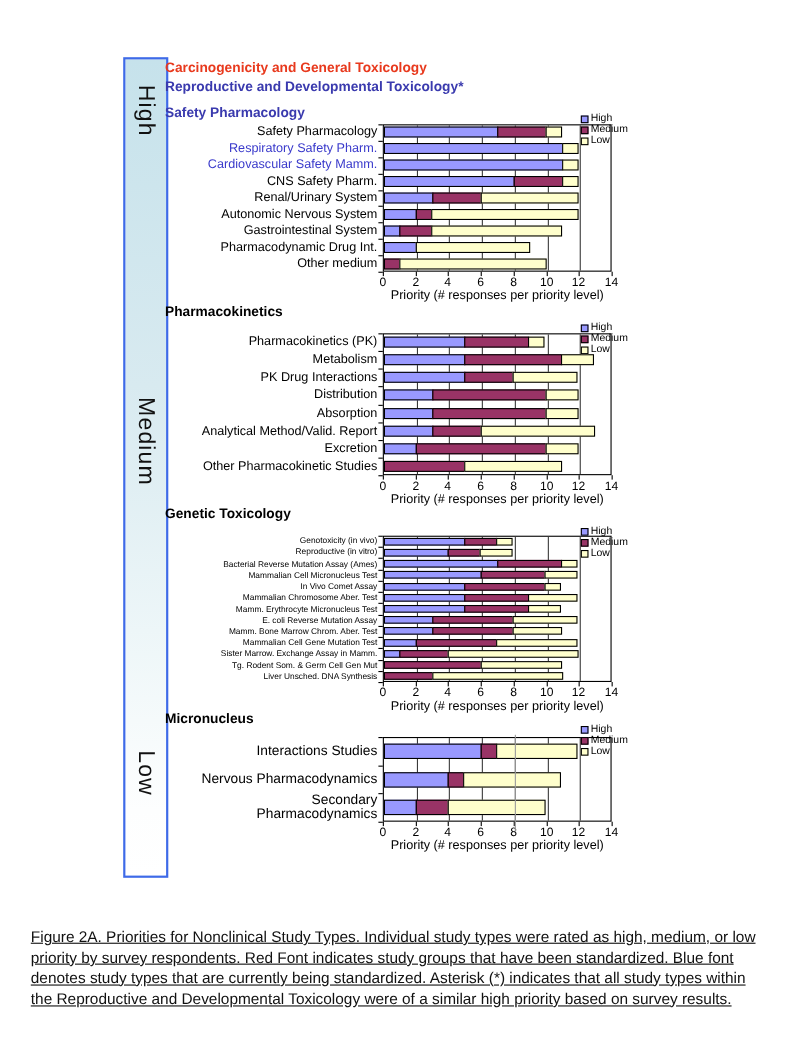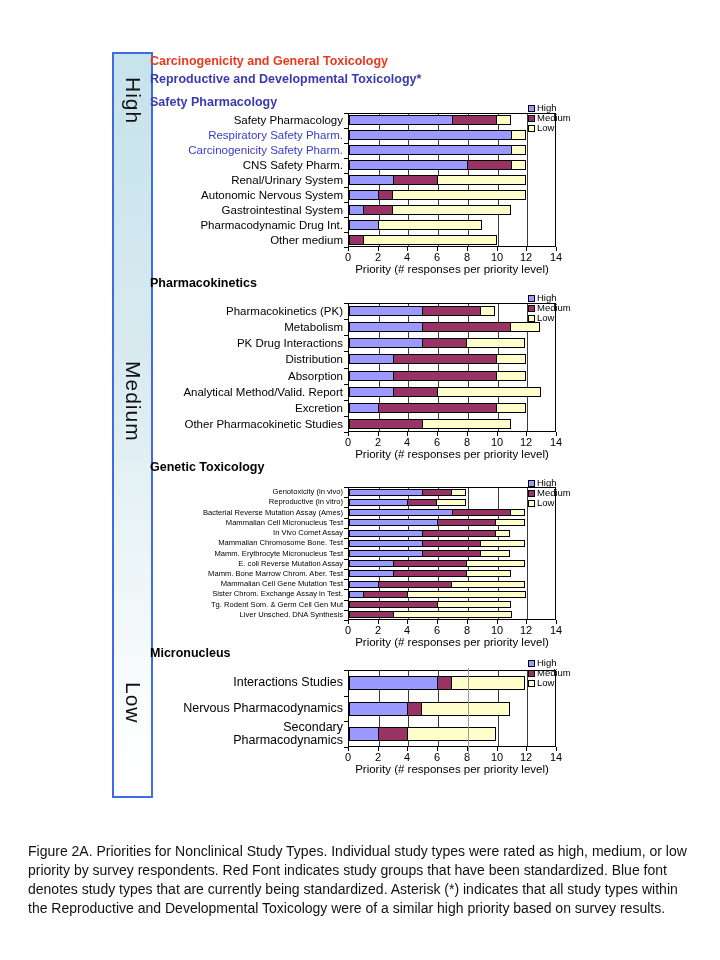--- a/index.html
+++ b/index.html
@@ -30,41 +30,41 @@
   .tick-label{position:absolute;width:26px;text-align:center;font-size:11px;color:#000;}
   .x-title{position:absolute;text-align:center;font-size:11.5px;color:#000;white-space:nowrap;}
   .legend{position:absolute;}
   .legend-item{display:flex;align-items:center;margin-bottom:0px;height:10px;}
   .legend-swatch{width:5px;height:5px;border:1px solid #000;margin-right:2px;flex:none;}
   .legend-text{font-size:9.5px;line-height:10px;color:#000;white-space:nowrap;}
 
   .stray-line{position:absolute;left:468px;top:668px;width:1px;height:88px;background:#9a9a9a;}
 
   .caption{position:absolute;left:28px;top:842px;width:666px;
-           font-size:14px;line-height:1.35;color:#111;}
+           font-size:14px;line-height:1.35;color:#111;text-decoration:underline;}
 </style>
 </head>
 <body>
 
 <div class="page">
 
   <div class="sidebar">
     <div class="sidebar-label sb-high">High</div>
     <div class="sidebar-label sb-medium">Medium</div>
     <div class="sidebar-label sb-low">Low</div>
   </div>
 
   <div class="hdr hdr2" style="color: rgb(58, 58, 174);">Reproductive and Developmental Toxicology*</div>
   <div class="hdr hdr1" style="color: rgb(232, 57, 29);">Carcinogenicity and General Toxicology</div>
 
   <div id="charts">
       <div class="chart-title" style="top: 95px; color: rgb(58, 58, 174);">Safety Pharmacology</div>
       <div class="cat-label" style="left: 140px; width: 203px; top: 113px; height: 14.8889px; font-size: 11.5px; color: rgb(0, 0, 0);">Safety Pharmacology</div>
       <div class="cat-label" style="left: 140px; width: 203px; top: 127.889px; height: 14.8889px; font-size: 11.5px; color: rgb(58, 58, 203);">Respiratory Safety Pharm.</div>
-      <div class="cat-label" style="left: 140px; width: 203px; top: 142.778px; height: 14.8889px; font-size: 11.5px; color: rgb(58, 58, 203);">Carcinogenicity Safety Pharm.</div>
+      <div class="cat-label" style="left: 140px; width: 203px; top: 142.778px; height: 14.8889px; font-size: 11.5px; color: rgb(58, 58, 203);">Cardiovascular Safety Mamm.</div>
       <div class="cat-label" style="left: 140px; width: 203px; top: 157.667px; height: 14.8889px; font-size: 11.5px; color: rgb(0, 0, 0);">CNS Safety Pharm.</div>
       <div class="cat-label" style="left: 140px; width: 203px; top: 172.556px; height: 14.8889px; font-size: 11.5px; color: rgb(0, 0, 0);">Renal/Urinary System</div>
       <div class="cat-label" style="left: 140px; width: 203px; top: 187.444px; height: 14.8889px; font-size: 11.5px; color: rgb(0, 0, 0);">Autonomic Nervous System</div>
       <div class="cat-label" style="left: 140px; width: 203px; top: 202.333px; height: 14.8889px; font-size: 11.5px; color: rgb(0, 0, 0);">Gastrointestinal System</div>
       <div class="cat-label" style="left: 140px; width: 203px; top: 217.222px; height: 14.8889px; font-size: 11.5px; color: rgb(0, 0, 0);">Pharmacodynamic Drug Int.</div>
       <div class="cat-label" style="left: 140px; width: 203px; top: 232.111px; height: 14.8889px; font-size: 11.5px; color: rgb(0, 0, 0);">Other medium</div>
       <div class="plot" style="left: 348px; top: 113px; width: 208px; height: 134px;">
         <div class="gridline" style="left: 30px;"></div>
         <div class="gridline" style="left: 59px;"></div>
         <div class="gridline" style="left: 89px;"></div>
@@ -249,26 +249,26 @@
           <span class="legend-swatch" style="background: rgb(255, 255, 204);"></span>
           <span class="legend-text">Low</span>
         </div>
       </div>
       <div class="chart-title" style="top: 460px; color: rgb(0, 0, 0);">Genetic Toxicology</div>
       <div class="cat-label" style="left: 140px; width: 203px; top: 487px; height: 10.2308px; font-size: 7.6px; color: rgb(0, 0, 0);">Genotoxicity (in vivo)</div>
       <div class="cat-label" style="left: 140px; width: 203px; top: 497.231px; height: 10.2308px; font-size: 7.6px; color: rgb(0, 0, 0);">Reproductive (in vitro)</div>
       <div class="cat-label" style="left: 140px; width: 203px; top: 507.462px; height: 10.2308px; font-size: 7.6px; color: rgb(0, 0, 0);">Bacterial Reverse Mutation Assay (Ames)</div>
       <div class="cat-label" style="left: 140px; width: 203px; top: 517.692px; height: 10.2308px; font-size: 7.6px; color: rgb(0, 0, 0);">Mammalian Cell Micronucleus Test</div>
       <div class="cat-label" style="left: 140px; width: 203px; top: 527.923px; height: 10.2308px; font-size: 7.6px; color: rgb(0, 0, 0);">In Vivo Comet Assay</div>
-      <div class="cat-label" style="left: 140px; width: 203px; top: 538.154px; height: 10.2308px; font-size: 7.6px; color: rgb(0, 0, 0);">Mammalian Chromosome Bone. Test</div>
+      <div class="cat-label" style="left: 140px; width: 203px; top: 538.154px; height: 10.2308px; font-size: 7.6px; color: rgb(0, 0, 0);">Mammalian Chromosome Aber. Test</div>
       <div class="cat-label" style="left: 140px; width: 203px; top: 548.385px; height: 10.2308px; font-size: 7.6px; color: rgb(0, 0, 0);">Mamm. Erythrocyte Micronucleus Test</div>
       <div class="cat-label" style="left: 140px; width: 203px; top: 558.615px; height: 10.2308px; font-size: 7.6px; color: rgb(0, 0, 0);">E. coli Reverse Mutation Assay</div>
       <div class="cat-label" style="left: 140px; width: 203px; top: 568.846px; height: 10.2308px; font-size: 7.6px; color: rgb(0, 0, 0);">Mamm. Bone Marrow Chrom. Aber. Test</div>
       <div class="cat-label" style="left: 140px; width: 203px; top: 579.077px; height: 10.2308px; font-size: 7.6px; color: rgb(0, 0, 0);">Mammalian Cell Gene Mutation Test</div>
-      <div class="cat-label" style="left: 140px; width: 203px; top: 589.308px; height: 10.2308px; font-size: 7.6px; color: rgb(0, 0, 0);">Sister Chrom. Exchange Assay in Test.</div>
+      <div class="cat-label" style="left: 140px; width: 203px; top: 589.308px; height: 10.2308px; font-size: 7.6px; color: rgb(0, 0, 0);">Sister Marrow. Exchange Assay in Mamm.</div>
       <div class="cat-label" style="left: 140px; width: 203px; top: 599.538px; height: 10.2308px; font-size: 7.6px; color: rgb(0, 0, 0);">Tg. Rodent Som. &amp; Germ Cell Gen Mut</div>
       <div class="cat-label" style="left: 140px; width: 203px; top: 609.769px; height: 10.2308px; font-size: 7.6px; color: rgb(0, 0, 0);">Liver Unsched. DNA Synthesis</div>
       <div class="plot" style="left: 348px; top: 487px; width: 208px; height: 133px;">
         <div class="gridline" style="left: 30px;"></div>
         <div class="gridline" style="left: 59px;"></div>
         <div class="gridline" style="left: 89px;"></div>
         <div class="gridline" style="left: 119px;"></div>
         <div class="gridline" style="left: 149px;"></div>
         <div class="gridline" style="left: 178px;"></div>
         <div class="bar-row" style="top: 0.615385px; height: 7px;">

